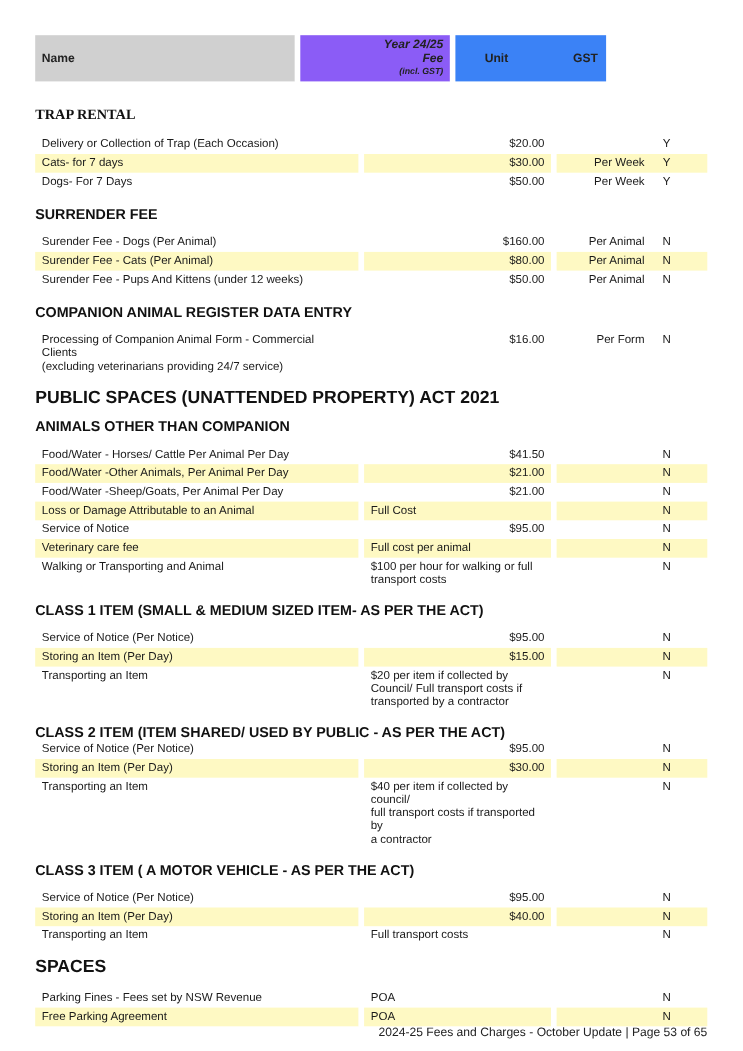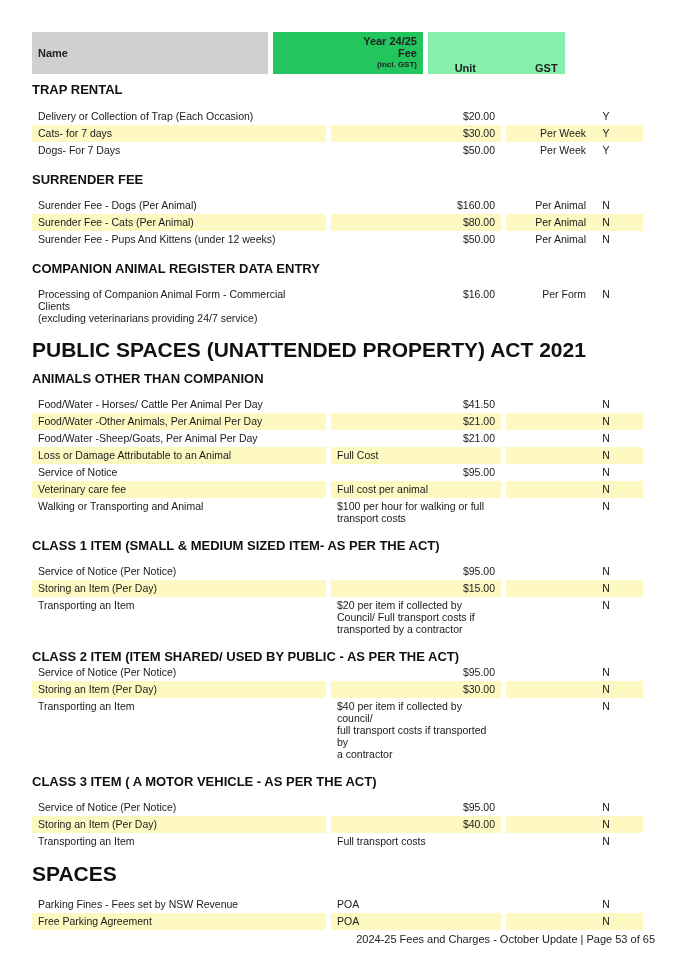--- a/index.html
+++ b/index.html
@@ -9,40 +9,40 @@
       color: #1a1a1a;
       position: relative;
       overflow: hidden;
     }
     .page { position: absolute; left: 32px; top: 32px; width: 611px; }
 
     
     .hdr { display: flex; height: 42px; font-weight: bold; font-size: 11px; color: #222; }
     .hdr .c-name { width: 236px; background: #d0d0d0; display: flex; align-items: center; padding-left: 6px; }
     .hdr .gap { width: 5px; background: #fff; }
-    .hdr .c-fee { width: 150px; background: #22c55e; display: flex; flex-direction: column; align-items: flex-end; justify-content: center; padding-right: 6px; line-height: 12px; }
+    .hdr .c-fee { width: 136px; background: #8b5cf6; display: flex; flex-direction: column; align-items: flex-end; justify-content: center; padding-right: 6px; line-height: 12px; font-style: italic; }
     .hdr .c-fee .sub { font-size: 8px; }
-    .hdr .c-unit { width: 137px; background: #86efac; display: flex; align-items: flex-end; gap: 25px; }
+    .hdr .c-unit { width: 137px; background: #3b82f6; display: flex; align-items: center; gap: 25px; }
     .hdr .c-unit .u { width: 80px; text-align: center; }
     .hdr .c-unit .g { width: 40px; text-align: center; }
 
     .sec-title { font-weight: bold; font-size: 13px; color: #111; }
-    .big-title { font-weight: bold; font-size: 21px; color: #111; }
+    .big-title { font-weight: bold; font-size: 16px; color: #111; }
 
     .row { display: flex; font-size: 10.5px; min-height: 17px; line-height: 12px; }
     .row .c-name { width: 294px; padding: 2px 6px; }
     .row .gap { width: 5px; background: #fff; }
     .row .c-fee { width: 170px; padding: 2px 6px; text-align: right; }
     .row .c-fee.txt { text-align: left; }
     .row .c-unit { width: 137px; display: flex; }
     .row .c-unit .u { width: 80px; text-align: right; padding: 2px 0; }
     .row .c-unit .g { width: 40px; text-align: center; padding: 2px 0; }
     .row.alt .c-name, .row.alt .c-fee, .row.alt .c-unit { background: #fef9c3; }
 
-    .footer { position: absolute; right: 20px; top: 933px; font-size: 11px; color: #222; }
+    .footer { position: absolute; right: 32px; top: 933px; font-size: 11px; color: #222; }
   </style>
 </head>
 <body>
 
 <div class="page">
 
   <div class="hdr">
     <div class="c-name">Name</div>
     <div class="gap"></div>
     <div class="c-fee">
@@ -50,21 +50,21 @@
       <span>Fee</span>
       <span class="sub">(incl. GST)</span>
     </div>
     <div class="gap"></div>
     <div class="c-unit">
       <span class="u">Unit</span>
       <span class="g">GST</span>
     </div>
   </div>
 
-  <div class="sec-title" style="margin-top:8px;margin-bottom:11px;">TRAP RENTAL</div>
+  <div class="sec-title" style="margin-top:22px;margin-bottom:11px;font-family:Liberation Serif, serif;">TRAP RENTAL</div>
   <div class="row">
     <div class="c-name">Delivery or Collection of Trap (Each Occasion)</div>
       <div class="gap"></div>
     <div class="c-fee">$20.00</div>
       <div class="gap"></div>
     <div class="c-unit">
         <span class="u"></span>
         <span class="g">Y</span>
       </div>
   </div>

